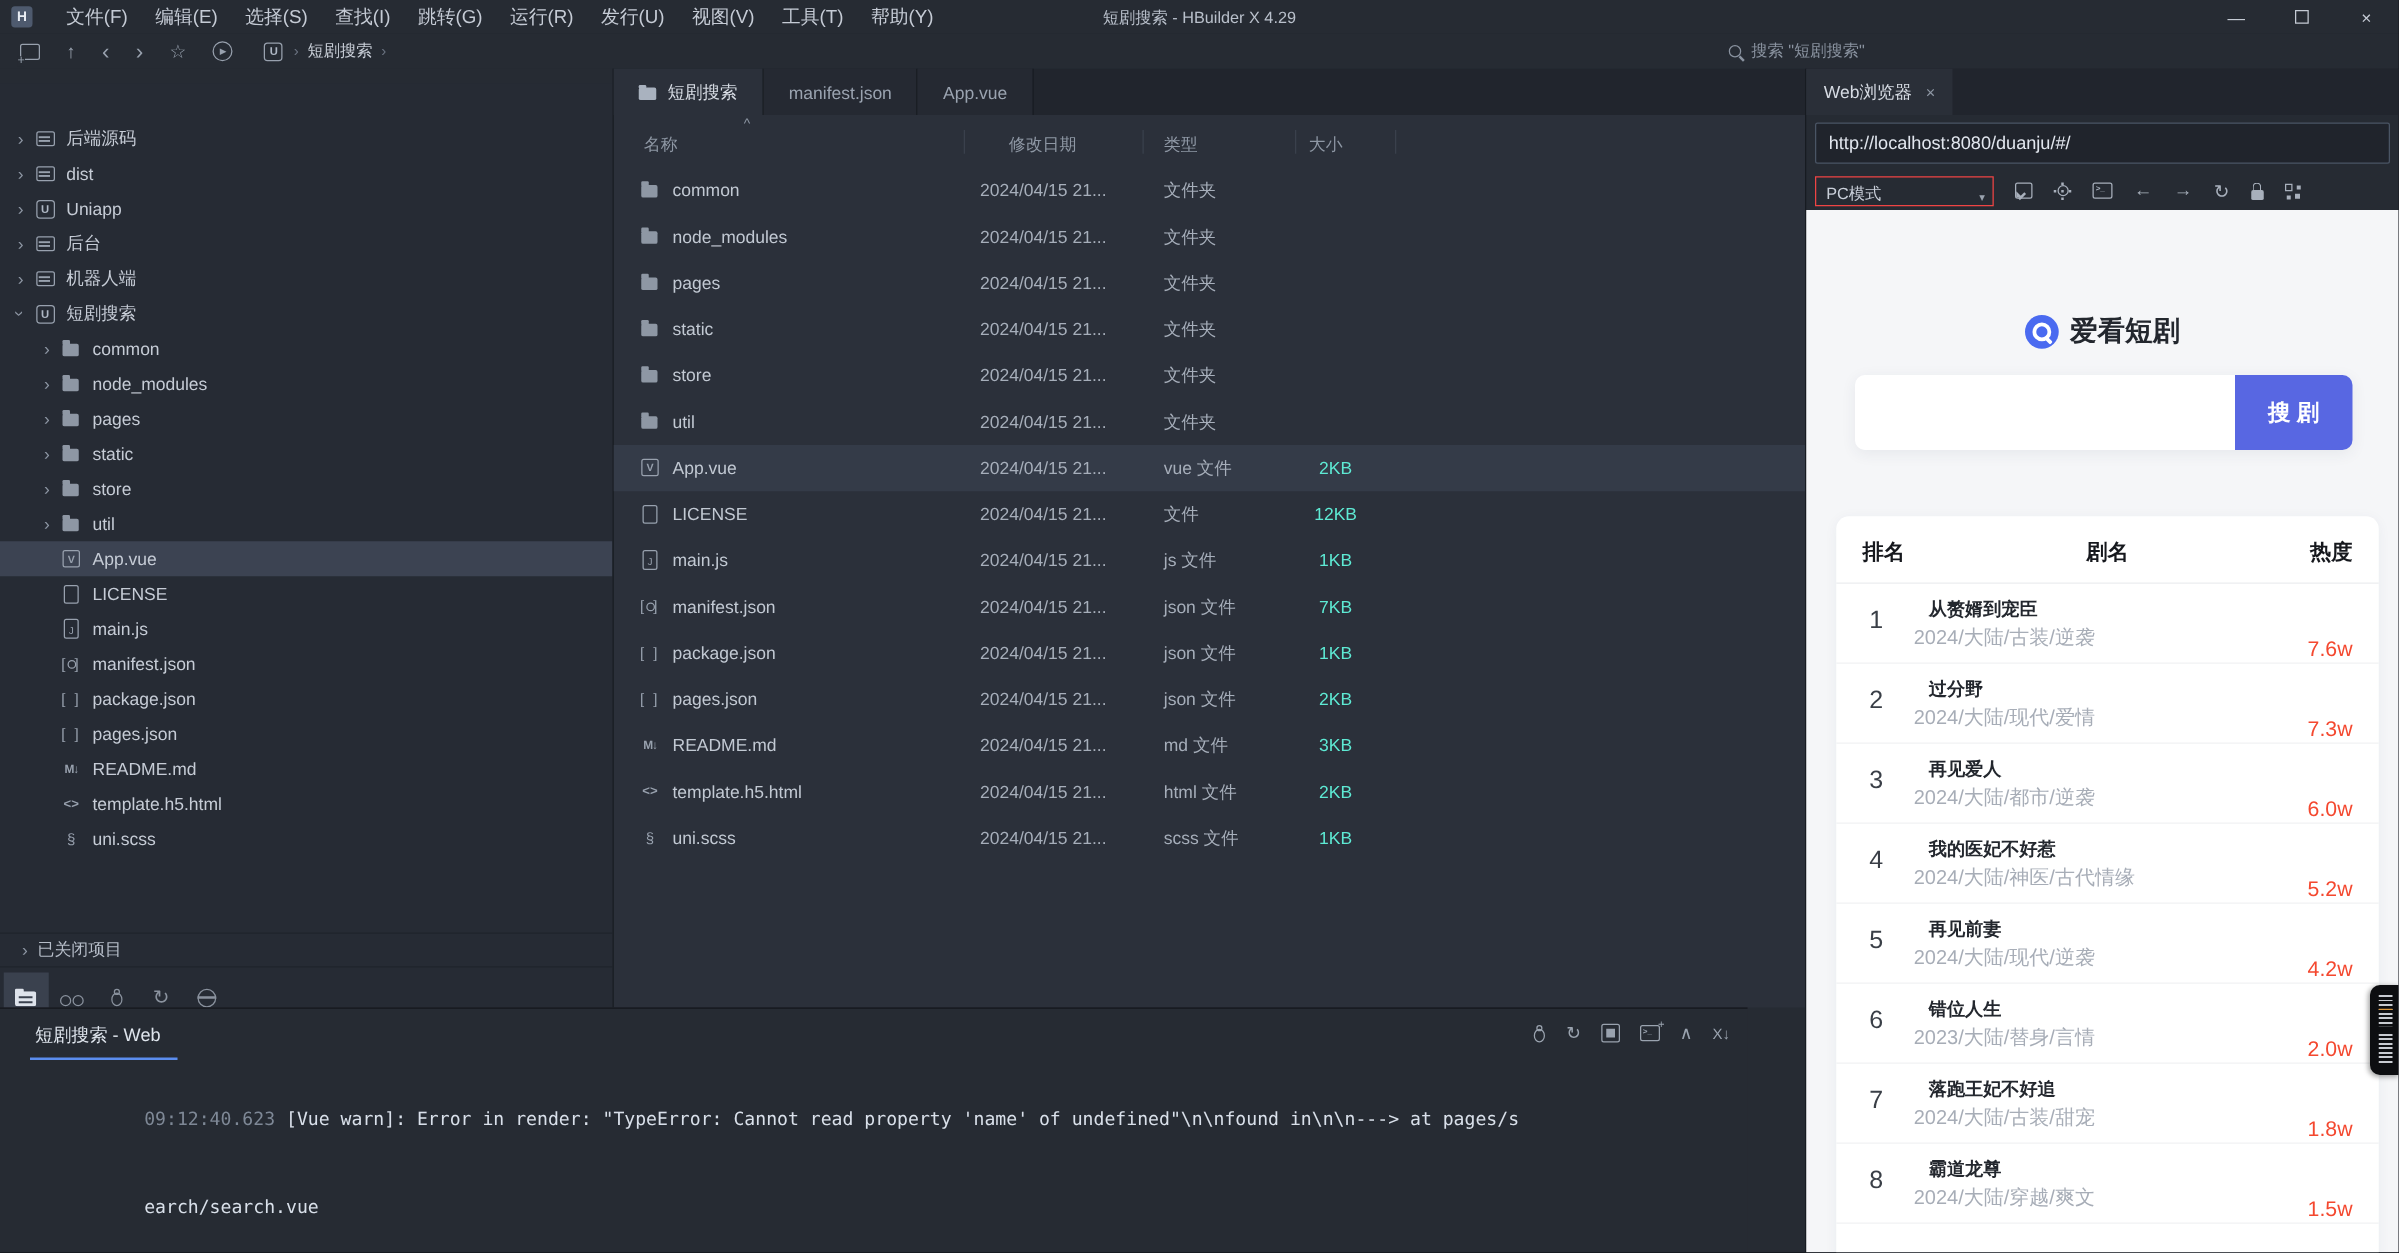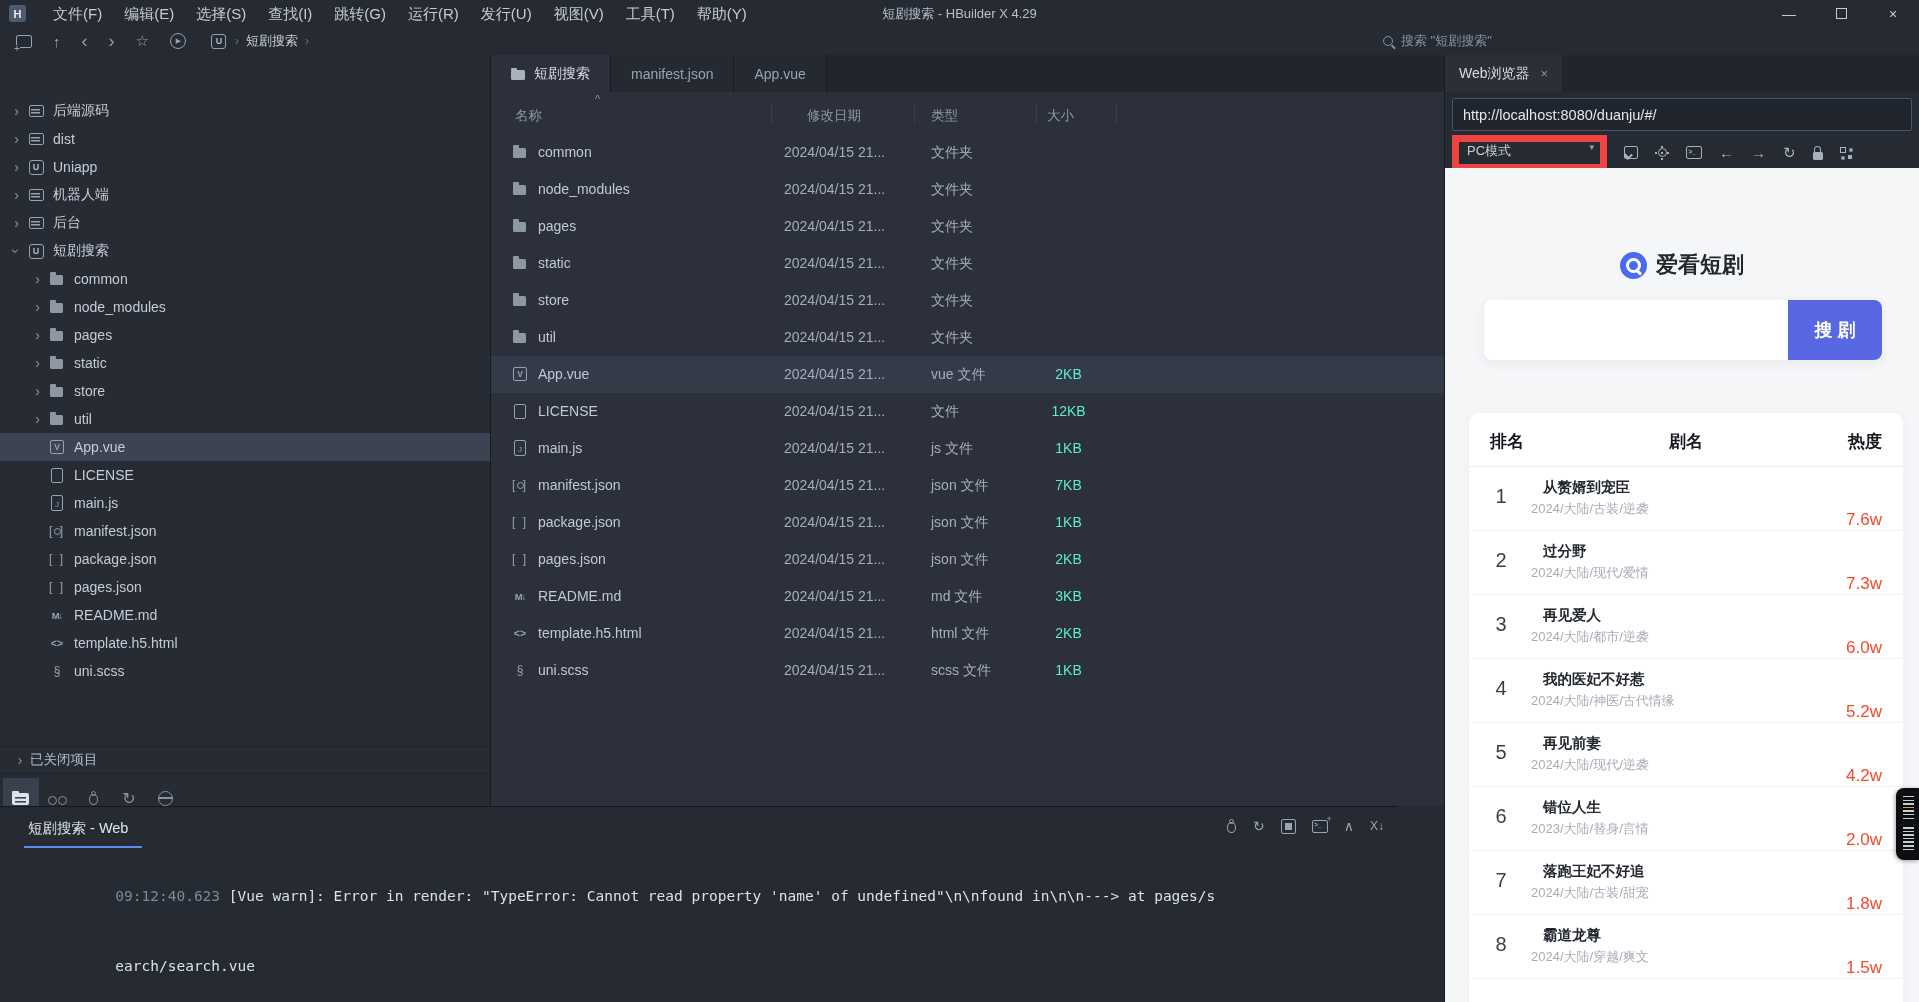--- a/index.html
+++ b/index.html
@@ -106,21 +106,21 @@
   .c-size{position:absolute;left:540px;top:10px;width:75px;text-align:center;color:#5eead4;}
   
   .preview{position:absolute;left:1444px;top:55px;width:475px;height:947px;background:#262B33;border-left:1px solid #171B21;box-sizing:border-box;}
   .ptabbar{height:37px;background:#21252D;display:flex;}
   .ptab{display:flex;align-items:center;padding:0 14px;background:#2A2F38;color:#D7DCE4;font-size:14px;gap:11px;}
   .ptab .x{color:#8E97A4;font-size:13px;}
   .purlrow{height:45px;display:flex;align-items:center;padding:0 7px;}
   .purl{flex:1;height:31px;border:1px solid #4A5565;background:#20242C;border-radius:2px;display:flex;align-items:center;
         padding:0 10px;font-size:14.5px;color:#E2E7EF;}
   .pdev{height:31px;display:flex;align-items:center;padding:0 7px;}
-  .pselect{width:125px;height:22px;border:7px solid #ef4444;display:flex;align-items:flex-start;padding:0 8px;
+  .pselect{width:125px;height:22px;border:1px solid #ef4444;display:flex;align-items:flex-end;padding:0 8px;
            font-size:13px;color:#C9CFD9;position:relative;flex:none;}
   .pselect .caret{position:absolute;right:6px;font-size:9px;color:#9AA3AF;}
   .pi{margin-left:17px;color:#A8B0BC;display:flex;align-items:center;justify-content:center;}
   .pig{font-size:15px;}
   .pi-detach{width:12px;height:11px;border:1.5px solid #A8B0BC;border-radius:2px;position:relative;}
   .pi-detach::after{content:"";position:absolute;left:1px;bottom:1px;width:7px;height:1.5px;background:#A8B0BC;transform:rotate(-45deg);}
   .pi-detach::before{content:"";position:absolute;left:0;bottom:0;border-left:5px solid #A8B0BC;border-top:5px solid transparent;}
   .pi-gear{width:14px;height:14px;position:relative;}
   .pi-gear::before{content:"";position:absolute;inset:2.5px;border:1.6px solid #A8B0BC;border-radius:50%;}
   .pi-gear::after{content:"";position:absolute;left:6px;top:6px;width:2px;height:2px;background:#A8B0BC;
@@ -144,21 +144,21 @@
   .ssearch-btn{width:94px;background:#5867E2;border-radius:0 8px 8px 0;color:#fff;font-size:18px;font-weight:bold;
       display:flex;align-items:center;justify-content:center;}
   .scard{position:absolute;left:24px;top:245px;width:434px;bottom:-10px;background:#fff;border-radius:10px 10px 0 0;box-shadow:0 2px 10px rgba(40,50,90,.05);}
   .scard-head{position:relative;height:53px;border-bottom:1px solid #ECEDEF;font-size:17px;font-weight:bold;color:#16181D;}
   .sh-rank{position:absolute;left:21px;top:17px;}
   .sh-name{position:absolute;left:0;right:0;top:17px;text-align:center;}
   .sh-heat{position:absolute;right:21px;top:17px;}
   .sitem{position:relative;height:63px;border-bottom:1px solid #F1F2F4;}
   .sitem .rank{position:absolute;left:20px;top:18px;width:24px;text-align:center;font-size:20px;color:#3A3F47;}
   .sitem .title{position:absolute;left:62px;top:11px;font-size:14.5px;font-weight:bold;color:#23272E;margin-left:12px;}
-  .sitem .meta{position:absolute;left:62px;top:33px;font-size:13px;color:#A7ADB7;}
+  .sitem .meta{position:absolute;left:62px;top:33px;font-size:16px;color:#A7ADB7;}
   .sitem .heat{position:absolute;right:21px;top:18px;font-size:17px;color:#F4482F;margin-top:25px;}
   .floatwidget{position:absolute;right:0;top:733px;width:23px;height:72px;background:#0D0E11;border-radius:8px 0 0 8px;box-shadow:-1px 1px 4px rgba(0,0,0,.35);}
   .floatwidget::before{content:"";position:absolute;left:7px;right:5px;top:8px;height:25px;
       background:repeating-linear-gradient(to bottom,#C9CCD2 0 1.5px,transparent 1.5px 3.6px);}
   .floatwidget::after{content:"";position:absolute;left:7px;right:5px;top:39px;height:24px;
       background:repeating-linear-gradient(to bottom,#C9CCD2 0 1.5px,transparent 1.5px 3.6px);}
   .fw-orange{position:absolute;left:7px;right:5px;top:18.8px;height:1.6px;background:#E09A3E;z-index:2;}
   
   .console{position:absolute;left:0;top:806px;width:1398px;height:196px;background:#262B33;border-top:1px solid #14171D;box-sizing:border-box;}
   .ctab{position:absolute;left:28px;top:12px;font-size:14.5px;color:#DFE5ED;}
@@ -249,27 +249,27 @@
 
         <div class="trow lvl-0">
           <span class="chev ch-r"></span>
           <span class="ticon ic-uni"></span>
           <span>Uniapp</span>
         </div>
 
         <div class="trow lvl-0">
           <span class="chev ch-r"></span>
           <span class="ticon ic-pfolder"></span>
+          <span>后台</span>
+        </div>
+
+        <div class="trow lvl-0">
+          <span class="chev ch-r"></span>
+          <span class="ticon ic-pfolder"></span>
           <span>机器人端</span>
-        </div>
-
-        <div class="trow lvl-0">
-          <span class="chev ch-r"></span>
-          <span class="ticon ic-pfolder"></span>
-          <span>后台</span>
         </div>
 
         <div class="trow lvl-0">
           <span class="chev ch-d"></span>
           <span class="ticon ic-uni"></span>
           <span>短剧搜索</span>
         </div>
 
         <div class="trow lvl-1">
           <span class="chev ch-r"></span>

